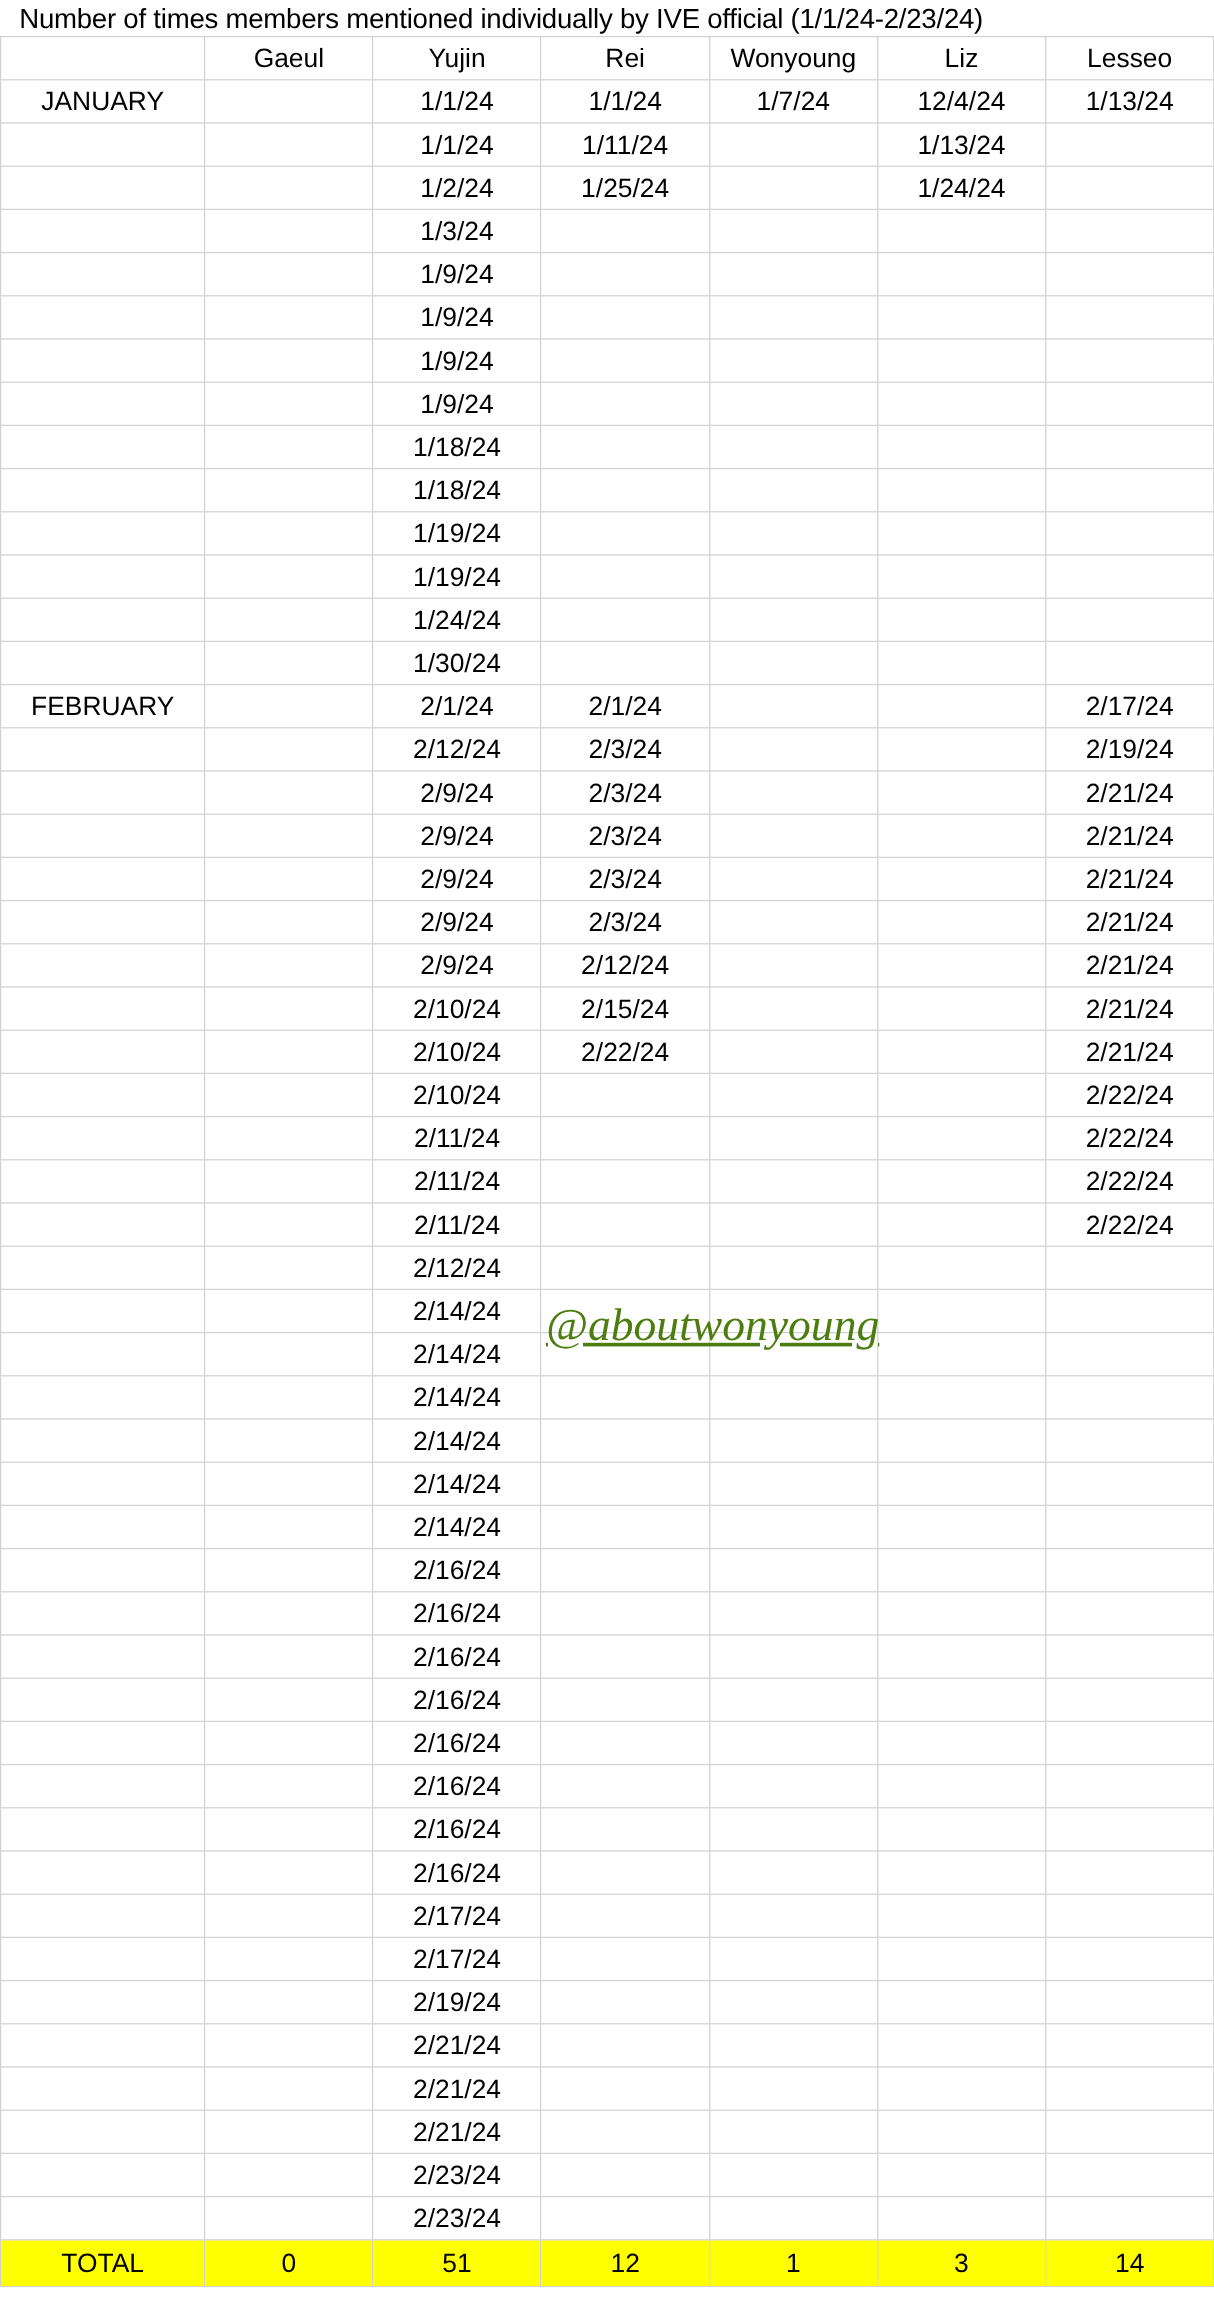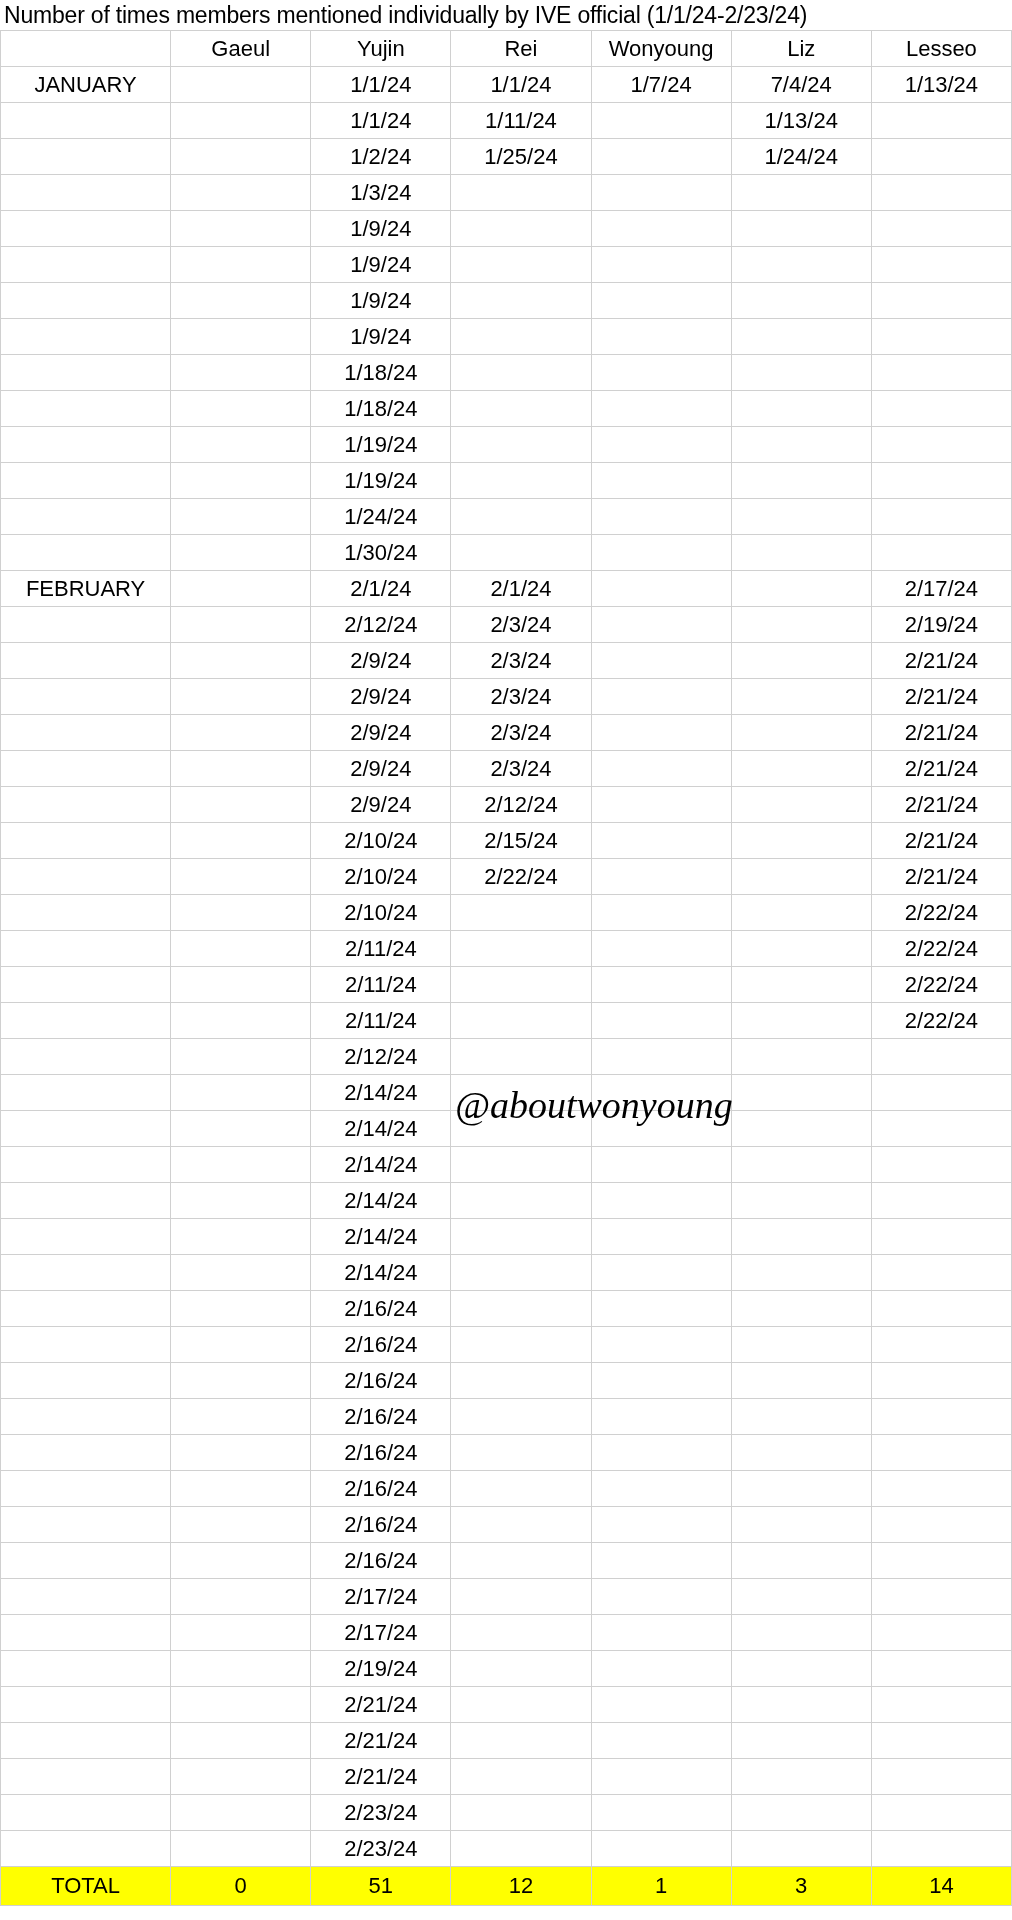--- a/index.html
+++ b/index.html
@@ -13,21 +13,21 @@
     color: #000000;
   }
   #sheet {
     position: relative;
     width: 1012px;
   }
   .title-row {
     height: 30px;
     display: flex;
     align-items: center;
-    padding-left: 4px;
+    padding-left: 16px;
     font-size: 23px;
     white-space: nowrap;
     letter-spacing: -0.2px;
   }
   table.grid {
     border-collapse: collapse;
     width: 1012px;
     table-layout: fixed;
   }
   table.grid td, table.grid th {
@@ -54,23 +54,24 @@
     border-top: 1px solid #000000;
     border-bottom: 1px solid #d0d0d0;
   }
   .watermark {
     position: absolute;
     left: 455px;
     top: 1083px;
     font-family: "Liberation Serif", serif;
     font-size: 38px;
     font-style: italic;
-    color: #000000;
+    color: #4d7c0f;
     pointer-events: none;
     white-space: nowrap;
+    text-decoration: underline;
   }
 </style>
 </head>
 <body>
 
 <div id="sheet">
 
   <div class="title-row">Number of times members mentioned individually by IVE official (1/1/24-2/23/24)</div>
 
   <table class="grid">
@@ -94,21 +95,21 @@
         <td>Lesseo</td>
       </tr>
     </thead>
     <tbody id="body-rows">
         <tr>
           <td class="month-cell">JANUARY</td>
           <td></td>
           <td>1/1/24</td>
           <td>1/1/24</td>
           <td>1/7/24</td>
-          <td>7/4/24</td>
+          <td>12/4/24</td>
           <td>1/13/24</td>
         </tr>
         <tr>
           <td class="month-cell"></td>
           <td></td>
           <td>1/1/24</td>
           <td>1/11/24</td>
           <td></td>
           <td>1/13/24</td>
           <td></td>

